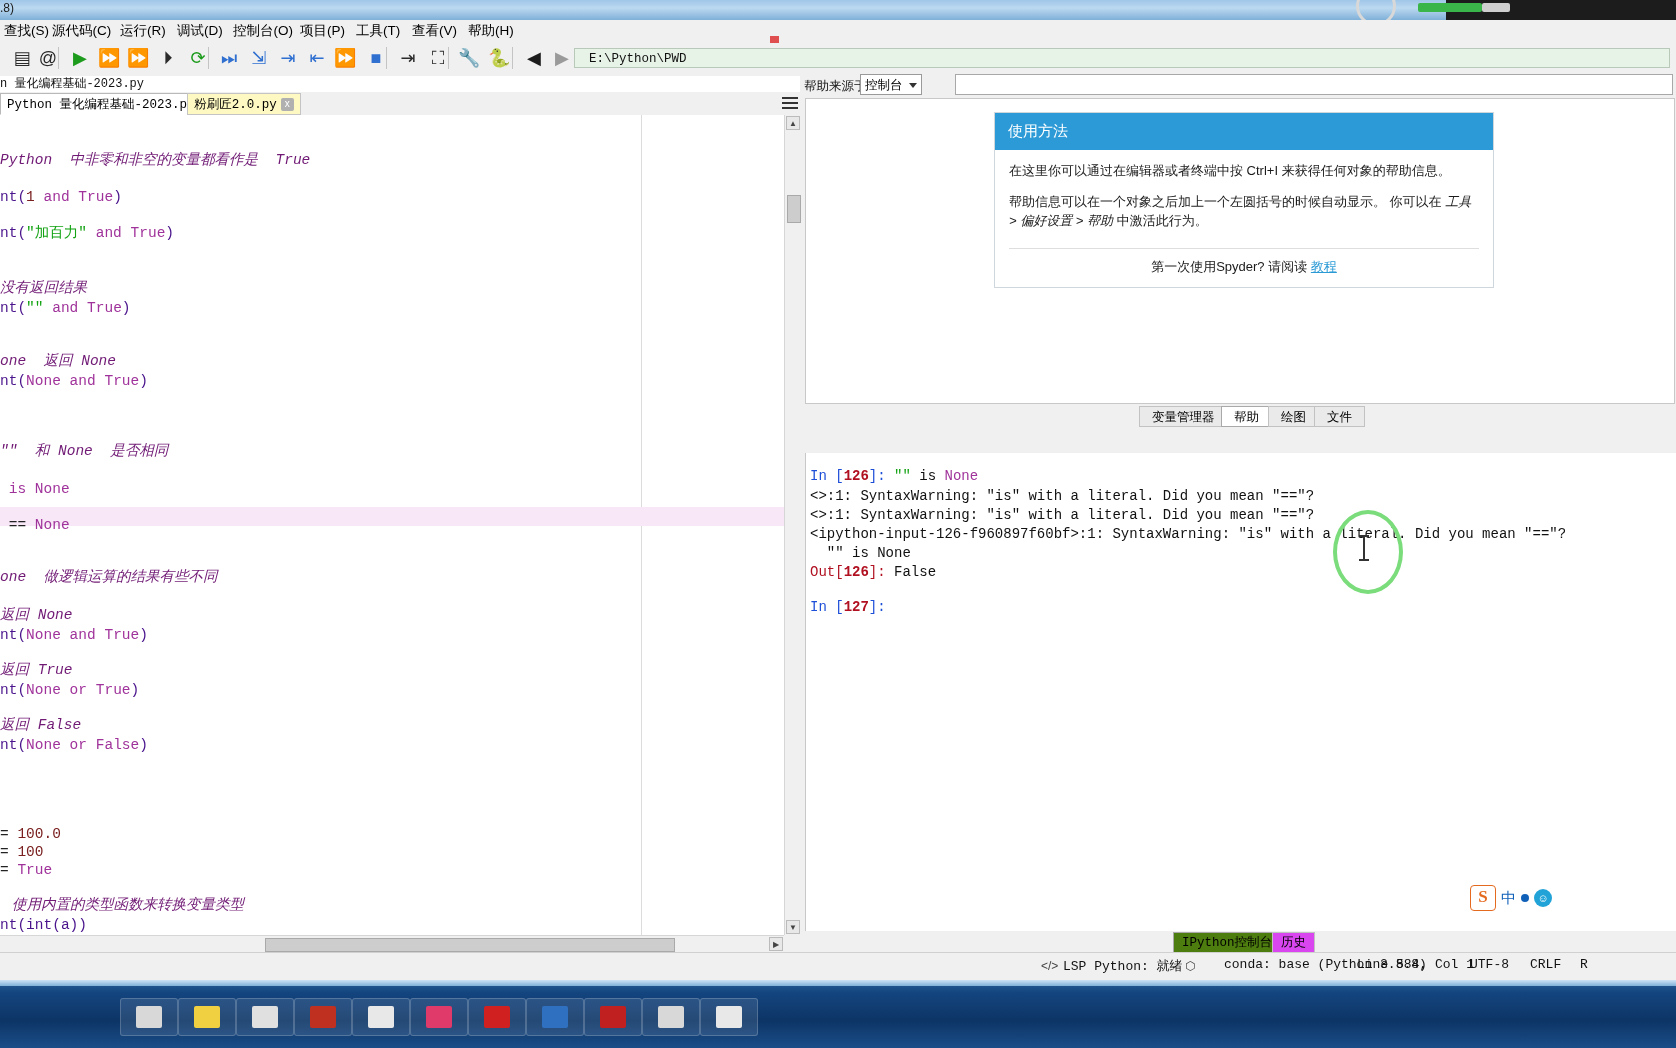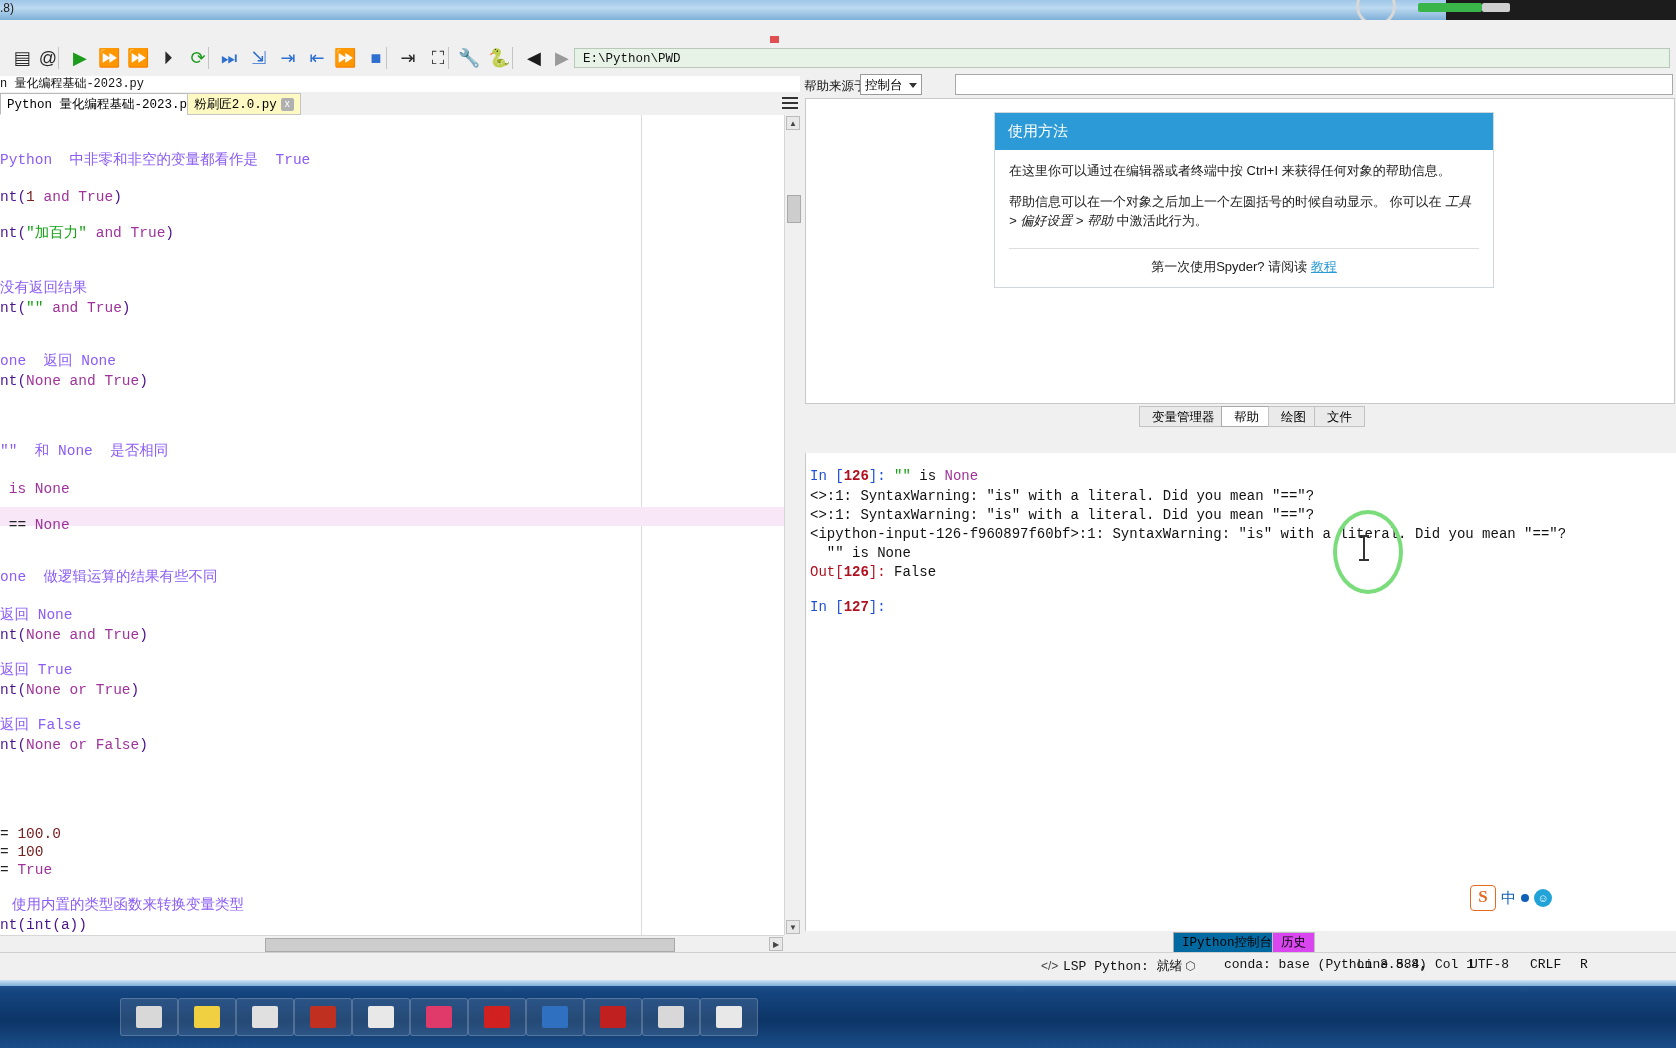--- a/index.html
+++ b/index.html
@@ -56,21 +56,21 @@
     position:absolute;top:4px;width:28px;height:28px;
     display:flex;align-items:center;justify-content:center;
   }
   .tb-sep{
     position:absolute;top:7px;width:1px;height:22px;background:#c4c4c4;
   }
   .pathbox{
     position:absolute;left:574px;top:48px;width:1096px;height:20px;
     background:#e8f3e8;border:1px solid #b9c9b9;
     font-family:"Liberation Mono","DejaVu Sans Mono",monospace;
-    font-size:12.5px;line-height:20px;padding-left:8px;box-sizing:border-box;
+    font-size:12.5px;line-height:20px;padding-left:14px;box-sizing:border-box;
     color:#111;
   }
 
   
   .ed-path{
     position:absolute;left:0;top:76px;width:800px;height:16px;
     font-size:12px;color:#111;white-space:nowrap;overflow:hidden;
     font-family:"Liberation Mono","DejaVu Sans Mono",monospace;
     line-height:16px;background:#fff;
   }
@@ -105,21 +105,21 @@
   }
   .edge-col{
     position:absolute;left:641px;top:0;width:1px;height:820px;background:#dcdcdc;
   }
   .code-line{
     position:absolute;left:0;white-space:pre;line-height:18px;height:18px;
   }
   .cur-line{
     position:absolute;left:0;width:784px;height:19px;background:#f7e7f7;
   }
-  .tk-com{color:#8b5cf6;}
+  .tk-com{color:#701a75;font-style:italic;}
   .tk-fn{color:#4a148c;}
   .tk-kw{color:#a0339b;}
   .tk-str{color:#12a212;}
   .tk-num{color:#7a2020;}
   .tk-pl{color:#222;}
 
   
   .ed-vscroll{
     position:absolute;left:784px;top:115px;width:16px;height:820px;background:#f0f0f0;
     border-left:1px solid #d6d6d6;
@@ -242,21 +242,21 @@
   }
 
   .bot-tabs{
     position:absolute;left:805px;top:932px;width:870px;height:22px;
   }
   .bt{
     position:absolute;top:0;height:21px;line-height:20px;font-size:12.5px;
     padding:0 8px;box-sizing:border-box;white-space:nowrap;
     font-family:"Liberation Mono","DejaVu Sans Mono",monospace;
   }
-  .bt.sel{background:#0369a1;border:1px solid #a9a9a9;}
+  .bt.sel{background:#4d7c0f;border:1px solid #a9a9a9;}
   .bt.unsel{background:#d946ef;border:1px solid #c2c2c2;}
 
   .statusbar{
     position:absolute;left:0;top:952px;width:1676px;height:28px;background:#f0f0f0;
     border-top:1px solid #d0d0d0;
   }
   .st{
     position:absolute;top:4px;font-size:13px;
     font-family:"Liberation Mono","DejaVu Sans Mono",monospace;color:#111;white-space:nowrap;
   }
@@ -285,20 +285,31 @@
 <div id="root">
 
   <div class="desktop-top">
     <div class="dark"></div>
     <div class="greenbar"></div>
     <div class="greenbar2"></div>
     <div class="circle-frag"></div>
     <div class="title-frag">.8)</div>
   </div>
 
+  <div class="menubar" id="menubar">
+      <div class="mi" style="left: 0px;">查找(S)</div>
+      <div class="mi" style="left: 48px;">源代码(C)</div>
+      <div class="mi" style="left: 116px;">运行(R)</div>
+      <div class="mi" style="left: 173px;">调试(D)</div>
+      <div class="mi" style="left: 229px;">控制台(O)</div>
+      <div class="mi" style="left: 296px;">项目(P)</div>
+      <div class="mi" style="left: 352px;">工具(T)</div>
+      <div class="mi" style="left: 408px;">查看(V)</div>
+      <div class="mi" style="left: 464px;">帮助(H)</div>
+    </div>
 
   <div class="toolbar" id="toolbar">
       <div class="tb-sep" style="left: 58px;"></div>
       <div class="tb-sep" style="left: 208px;"></div>
       <div class="tb-sep" style="left: 386px;"></div>
       <div class="tb-sep" style="left: 448px;"></div>
       <div class="tb-sep" style="left: 512px;"></div>
       <div class="tb-ico" style="left: 8px; color: rgb(43, 43, 43); font-size: 18px;">▤</div>
       <div class="tb-ico" style="left: 34px; color: rgb(43, 43, 43); font-size: 18px;">@</div>
       <div class="tb-ico" style="left: 66px; color: rgb(29, 155, 29); font-size: 18px;">▶</div>

